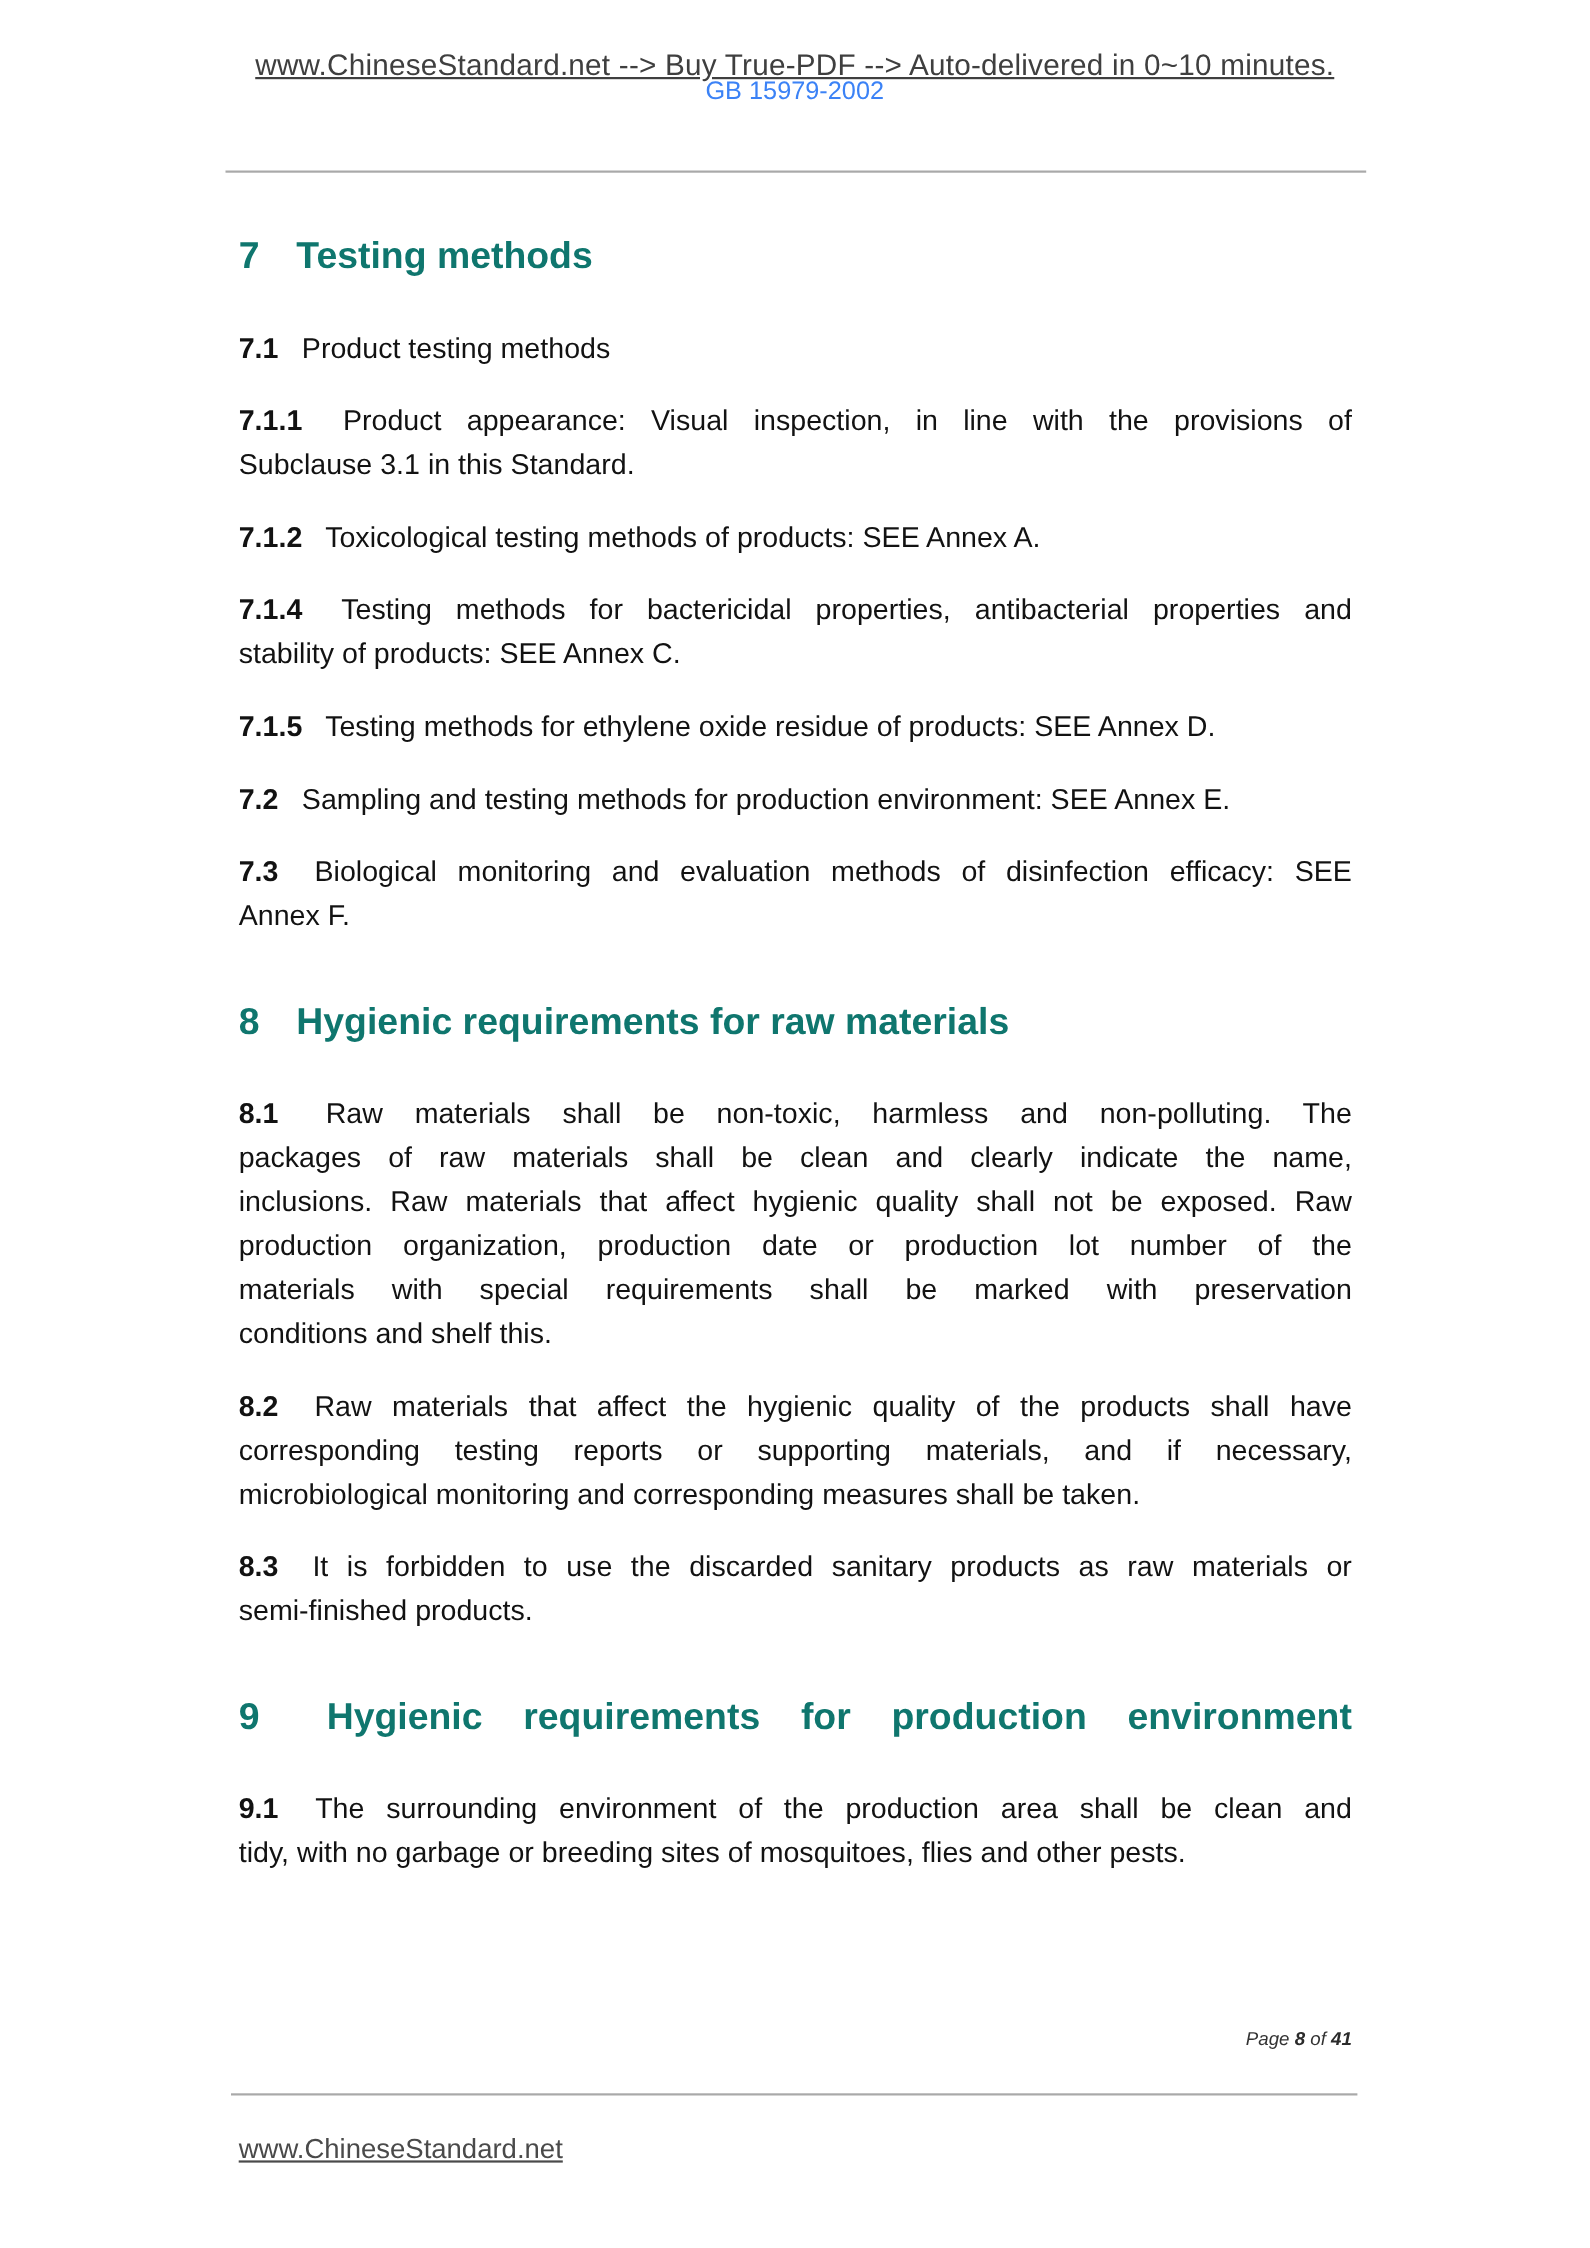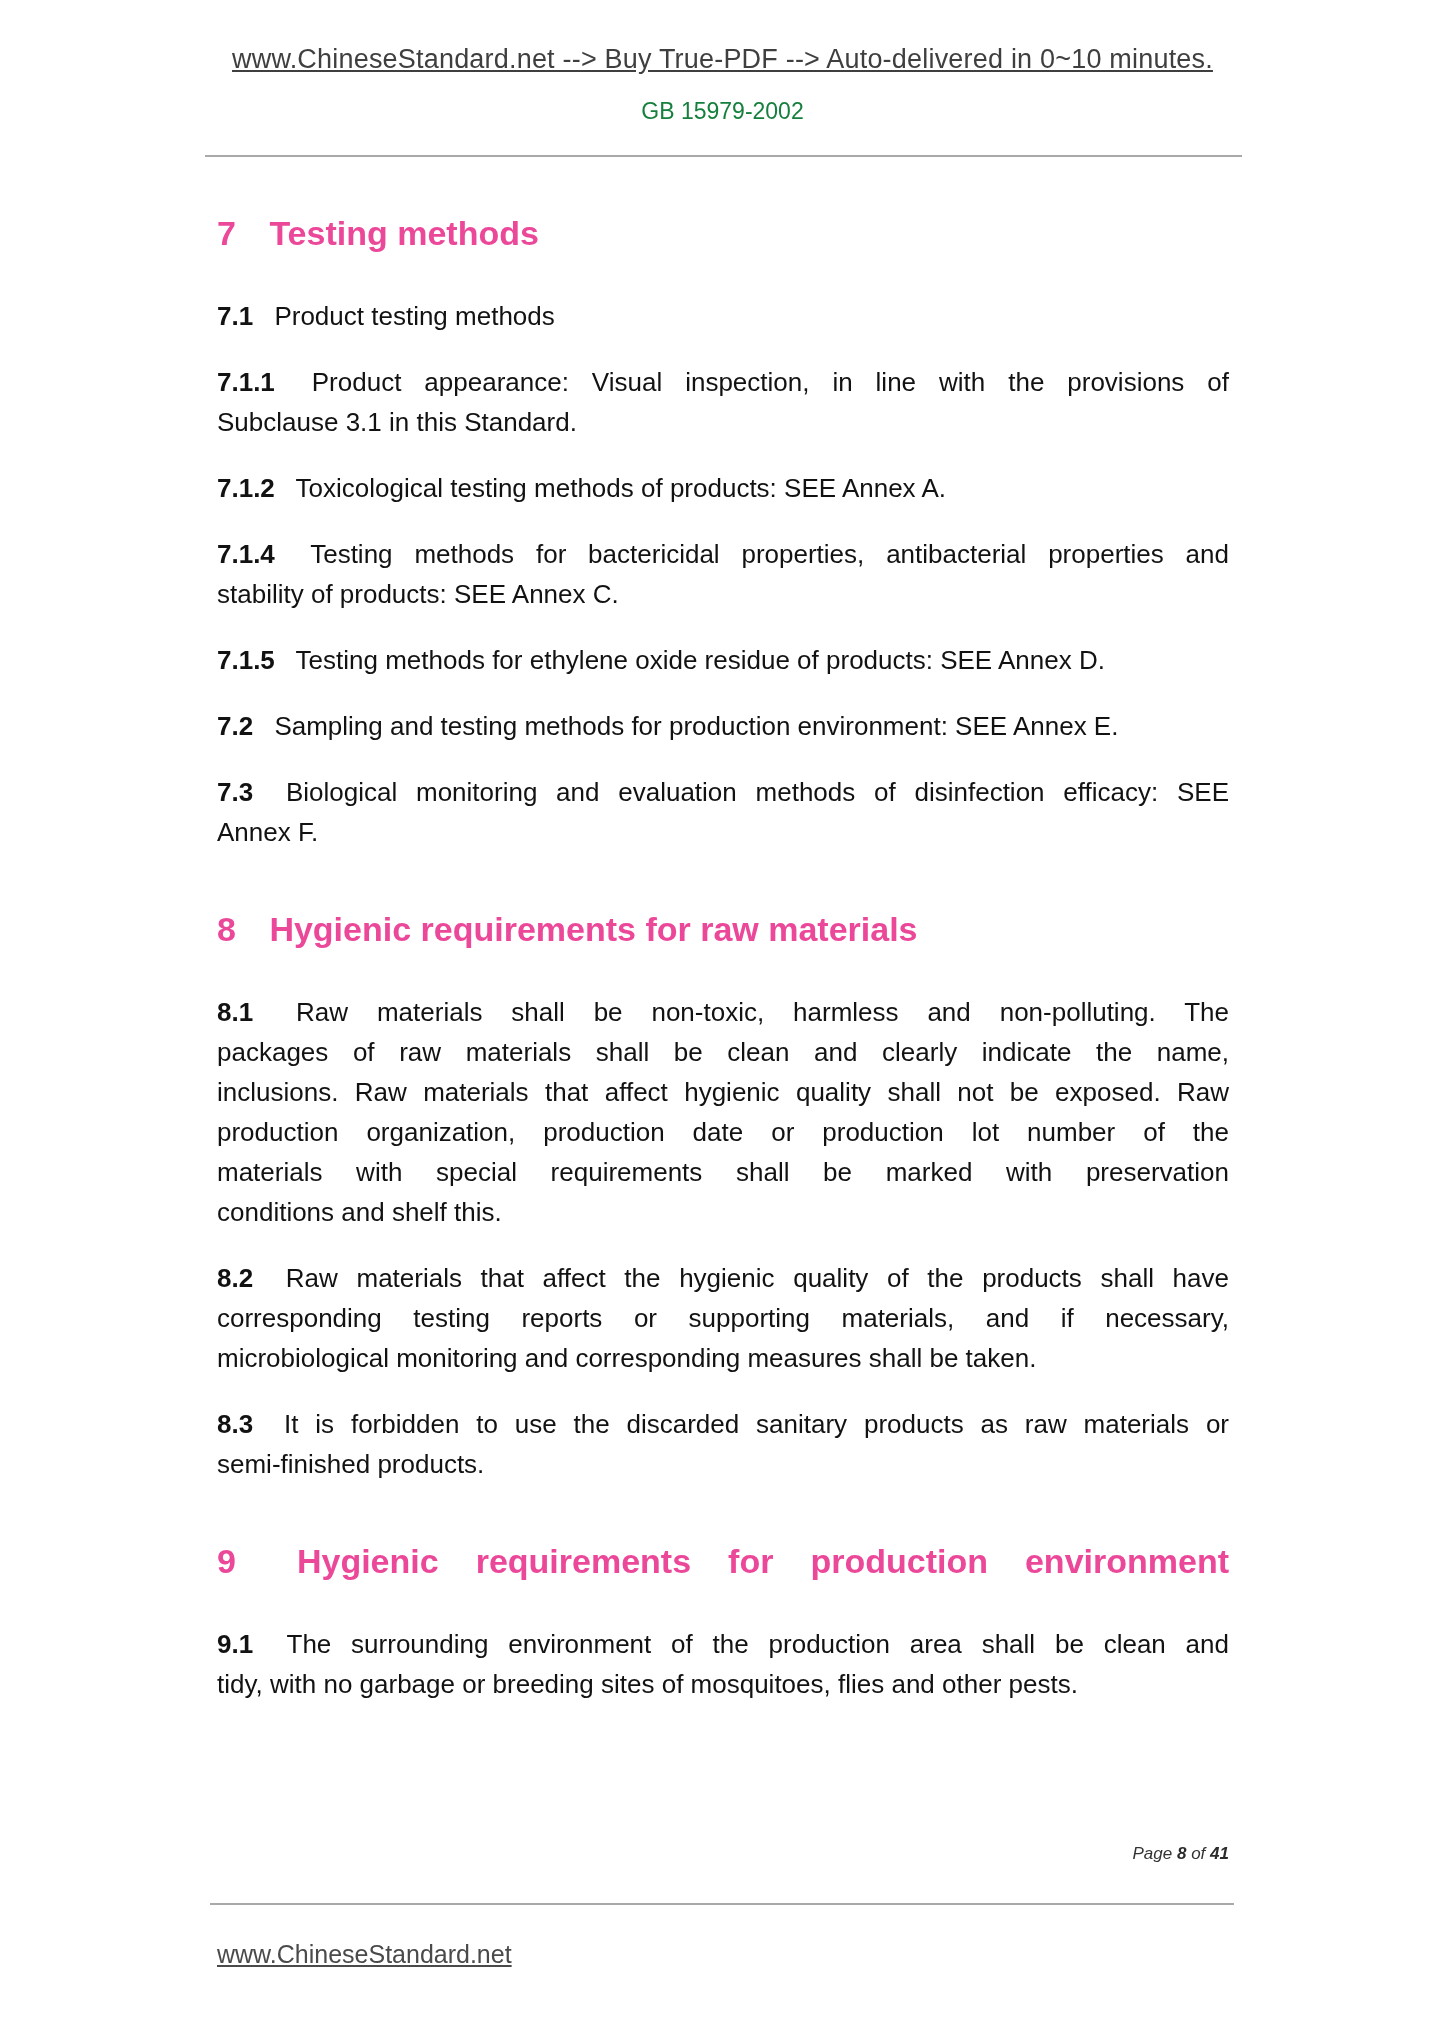--- a/index.html
+++ b/index.html
@@ -10,35 +10,35 @@
     color: #141414;
     overflow: hidden;
   }
   .hdr1 {
     position: absolute; top: 44px; left: 0; width: 100%;
     text-align: center; font-size: 27px; color: #3f3f3f;
     letter-spacing: 0.2px;
     text-decoration: underline;
   }
   .hdr2 {
-    position: absolute; top: 98px; left: 0; width: 100%;
-    text-align: center; font-size: 23px; color: #15803d;
+    position: absolute; top: 69px; left: 0; width: 100%;
+    text-align: center; font-size: 23px; color: #3b82f6;
   }
   .hrule {
     position: absolute; top: 155px; left: 205px; width: 1037px; height: 2px;
     background: #a9a9a9;
   }
   .content {
     position: absolute; top: 156px; left: 217px; width: 1012px;
     font-size: 26px; color: #121212;
   }
   .block { margin-top: 26px; }
   .block.h1 {
     margin-top: 46px; margin-bottom: 32px;
-    font-size: 34px; font-weight: bold; color: #ec4899;
+    font-size: 34px; font-weight: bold; color: #0f766e;
   }
   .block.h2 { font-weight: normal; }
   .line { line-height: 40px; }
   .h1 .line { line-height: 62px; }
   .fill { text-align: justify; text-align-last: justify; }
   .num { font-weight: bold; margin-right: 14px; }
   .h1 .num { margin-right: 24px; }
   .h2 .num { font-weight: bold; }
   .frule {
     position: absolute; top: 1903px; left: 210px; width: 1024px; height: 2px;

